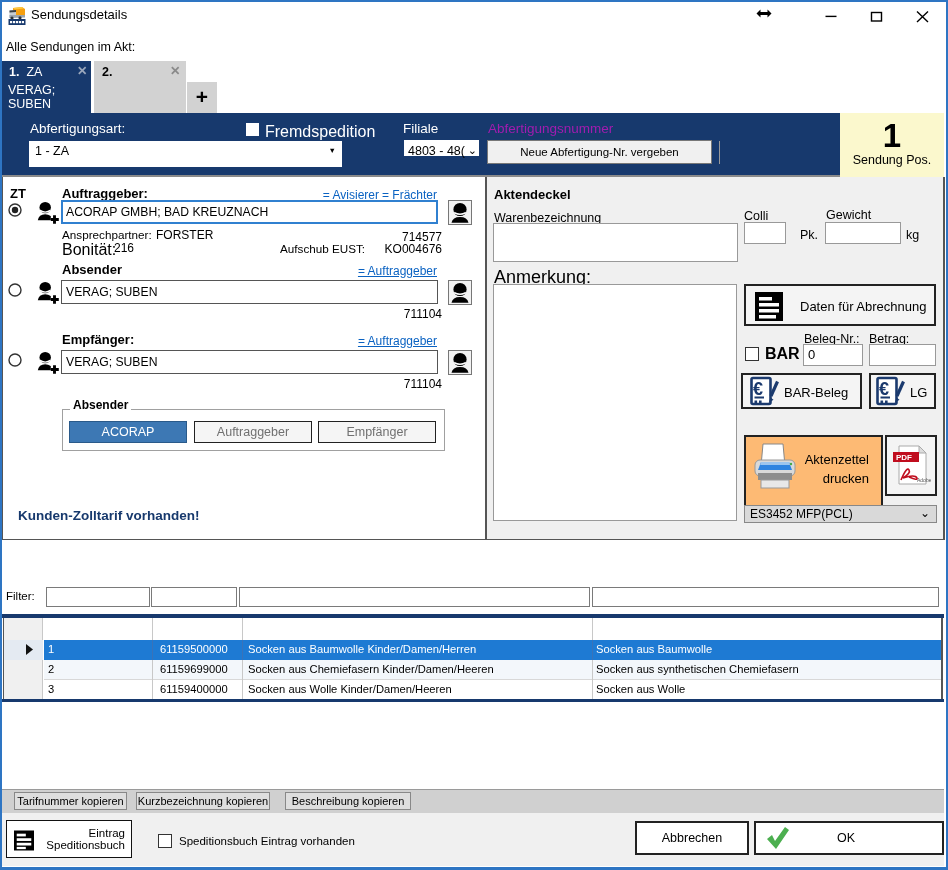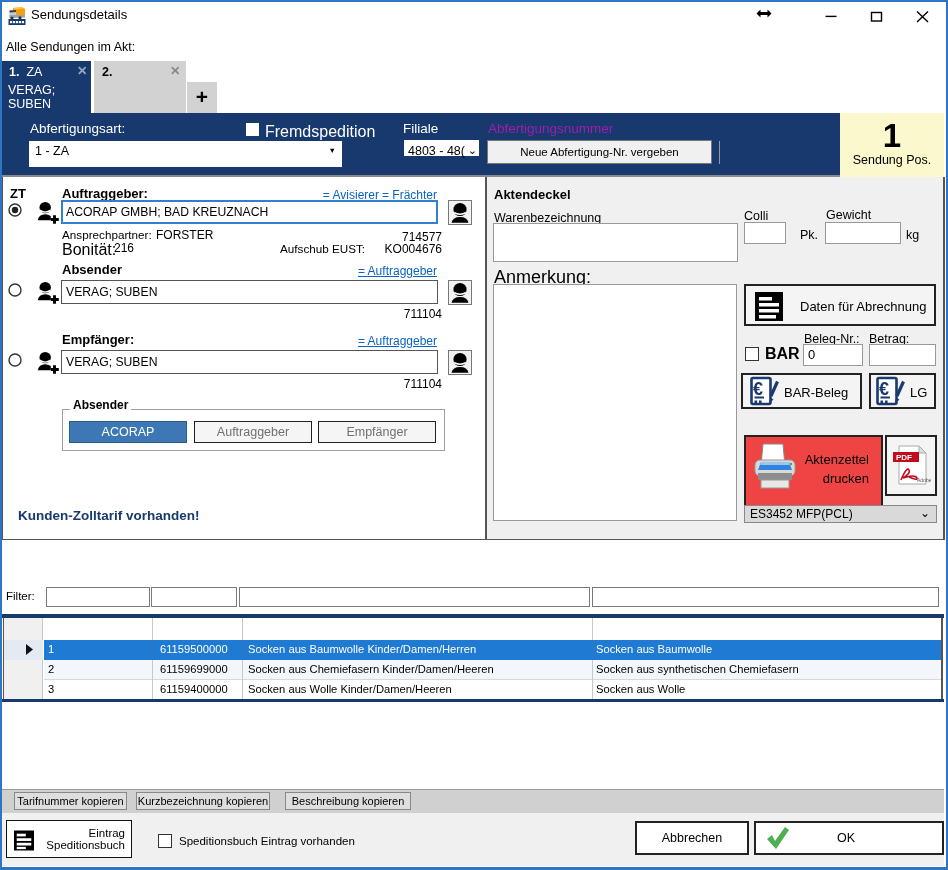--- a/index.html
+++ b/index.html
@@ -236,21 +236,21 @@
     <text x="4" y="19" font-size="18" font-weight="bold" fill="#1b3a6e" font-family="Liberation Sans">€</text>
     <rect x="5.5" y="20.5" width="9.5" height="2" fill="#1b3a6e"></rect>
     <rect x="5.5" y="24.5" width="2.6" height="2.6" fill="#1b3a6e"></rect>
     <rect x="10" y="24.5" width="2.6" height="2.6" fill="#1b3a6e"></rect>
     <path d="M28.5 5.5 L22 20" stroke="#1b3a6e" stroke-width="3.2"></path>
     <path d="M21.5 21.5 l-1.8 5.5 4.8-3.2 Z" fill="#1b3a6e"></path>
   </svg>
   <div class="lbl" style="left:39px;top:10px;font-size:13px">LG</div>
 </div>
 
-<div class="abs" style="left:744px;top:435px;width:139px;height:76px;background:#ef4444;border:2px solid #222">
+<div class="abs" style="left:744px;top:435px;width:139px;height:76px;background:#fdba74;border:2px solid #222">
   <svg width="52" height="52" viewBox="0 0 52 52" style="position:absolute;left:3px;top:3px">
     <path d="M14 4 h20 l2 22 h-24 Z" fill="#fff" stroke="#888" stroke-width="1"></path>
     <rect x="6" y="20" width="40" height="16" rx="5" fill="#d9d9d9" stroke="#999" stroke-width="1"></rect>
     <path d="M12 22 h28 l3 8 h-34 Z" fill="#2f84e0"></path>
     <path d="M12 22 h28 l1.2 3 h-30 Z" fill="#9cc5ee"></path>
     <rect x="9" y="33" width="34" height="7" fill="#8d8d8d"></rect>
     <rect x="12" y="40" width="28" height="8" fill="#e8e8e8" stroke="#999" stroke-width="1"></rect>
     <circle cx="42" cy="24" r="1.2" fill="#4a4"></circle>
   </svg>
   <div class="lbl" style="right:12px;top:13px;font-size:13px;text-align:right;line-height:19px">Aktenzettel<br>drucken</div>

